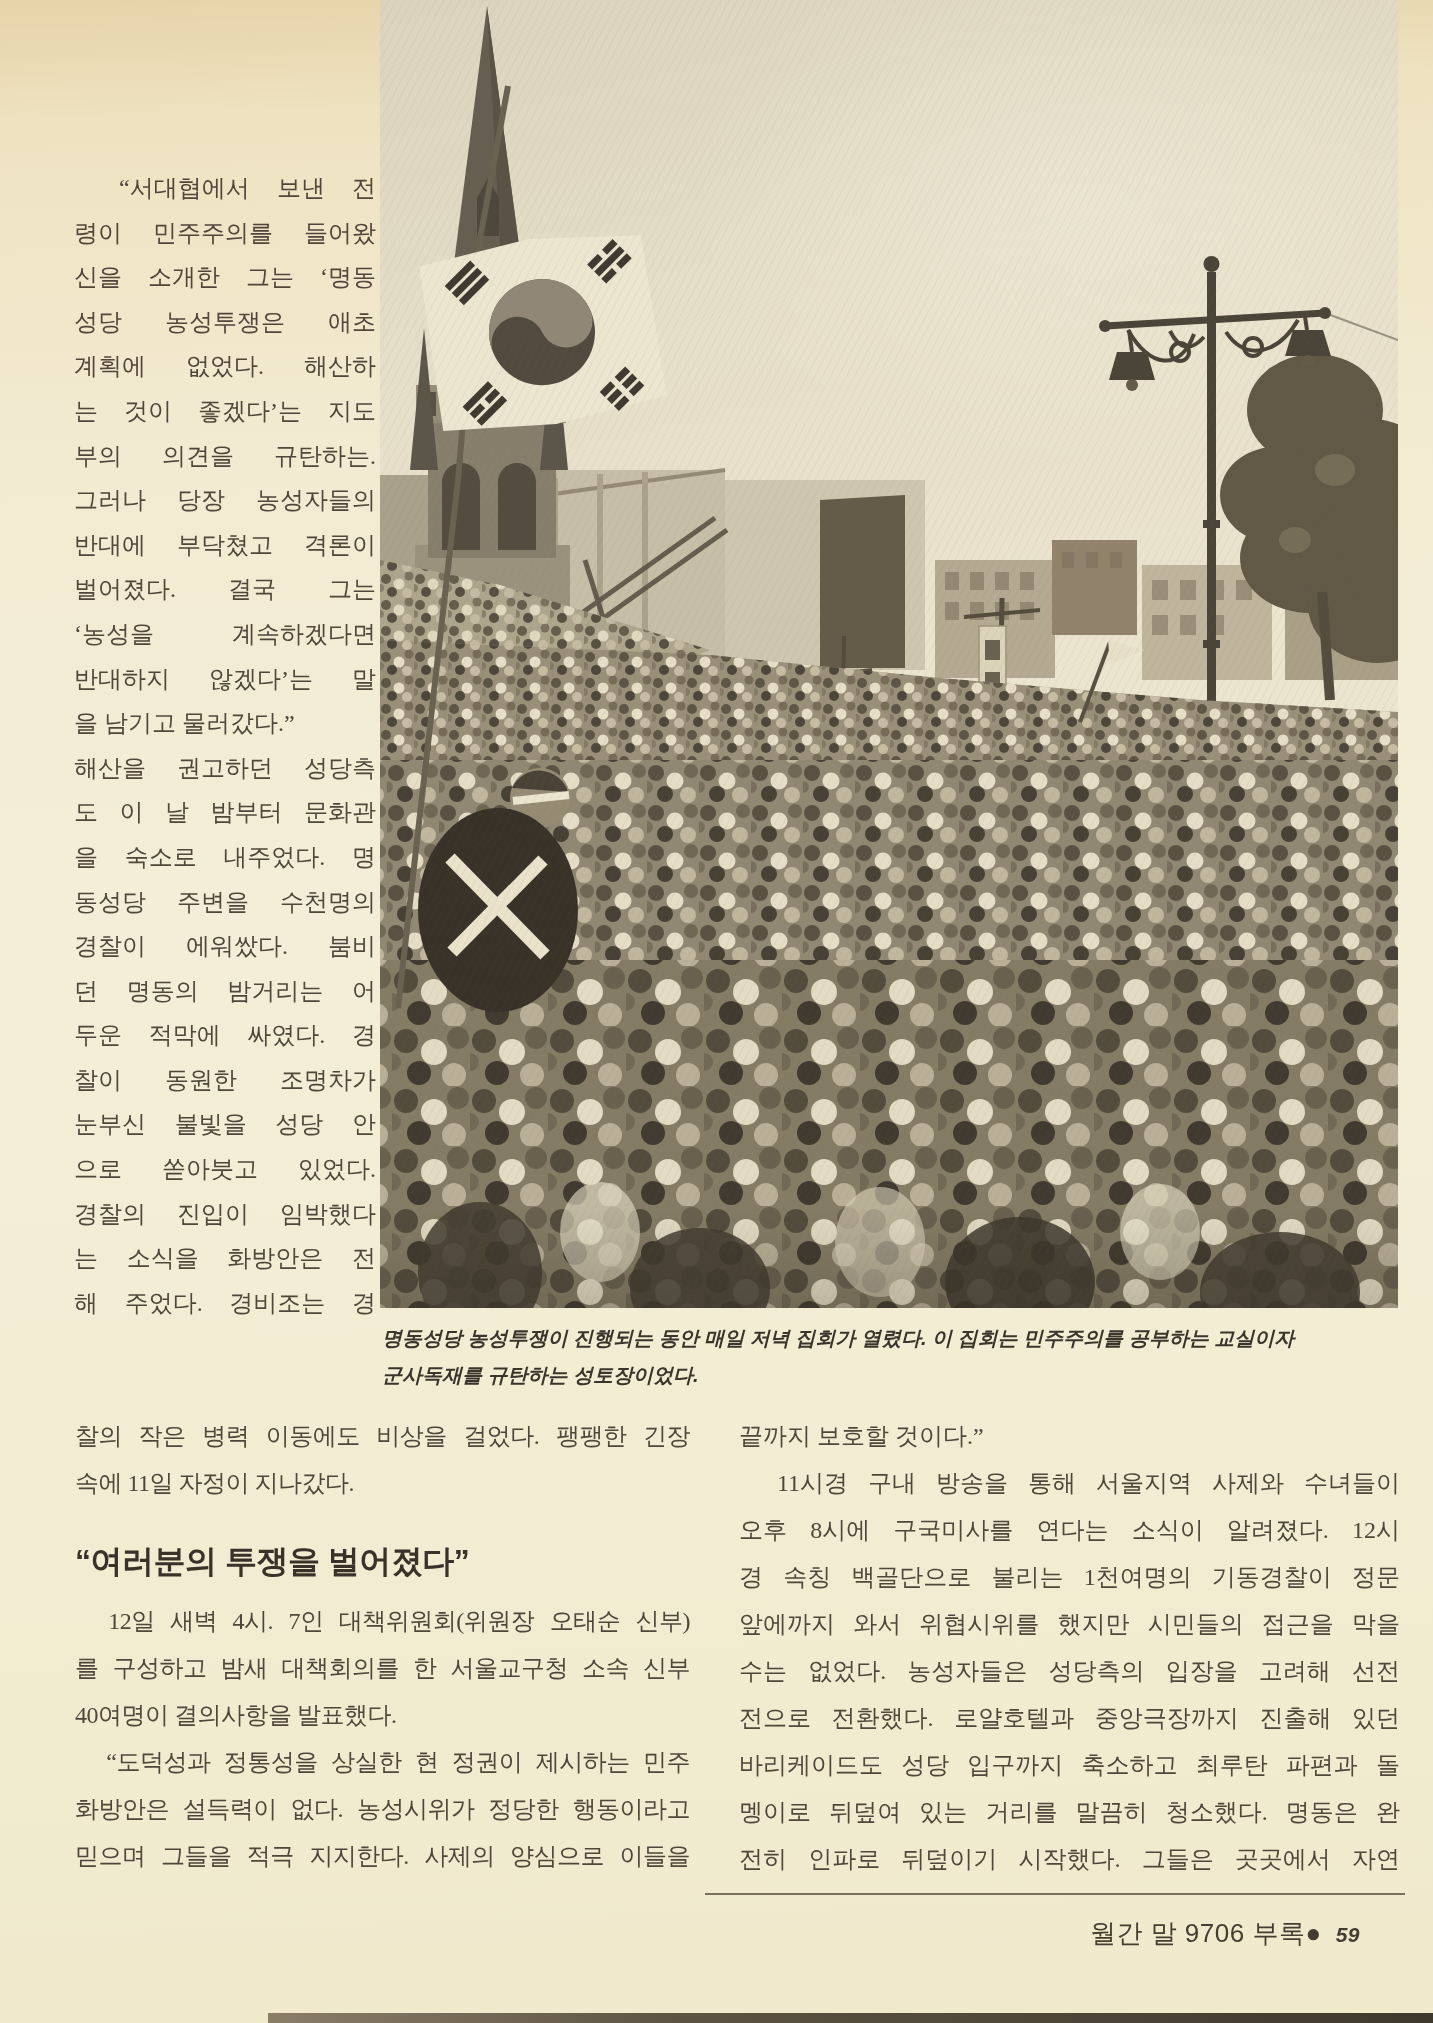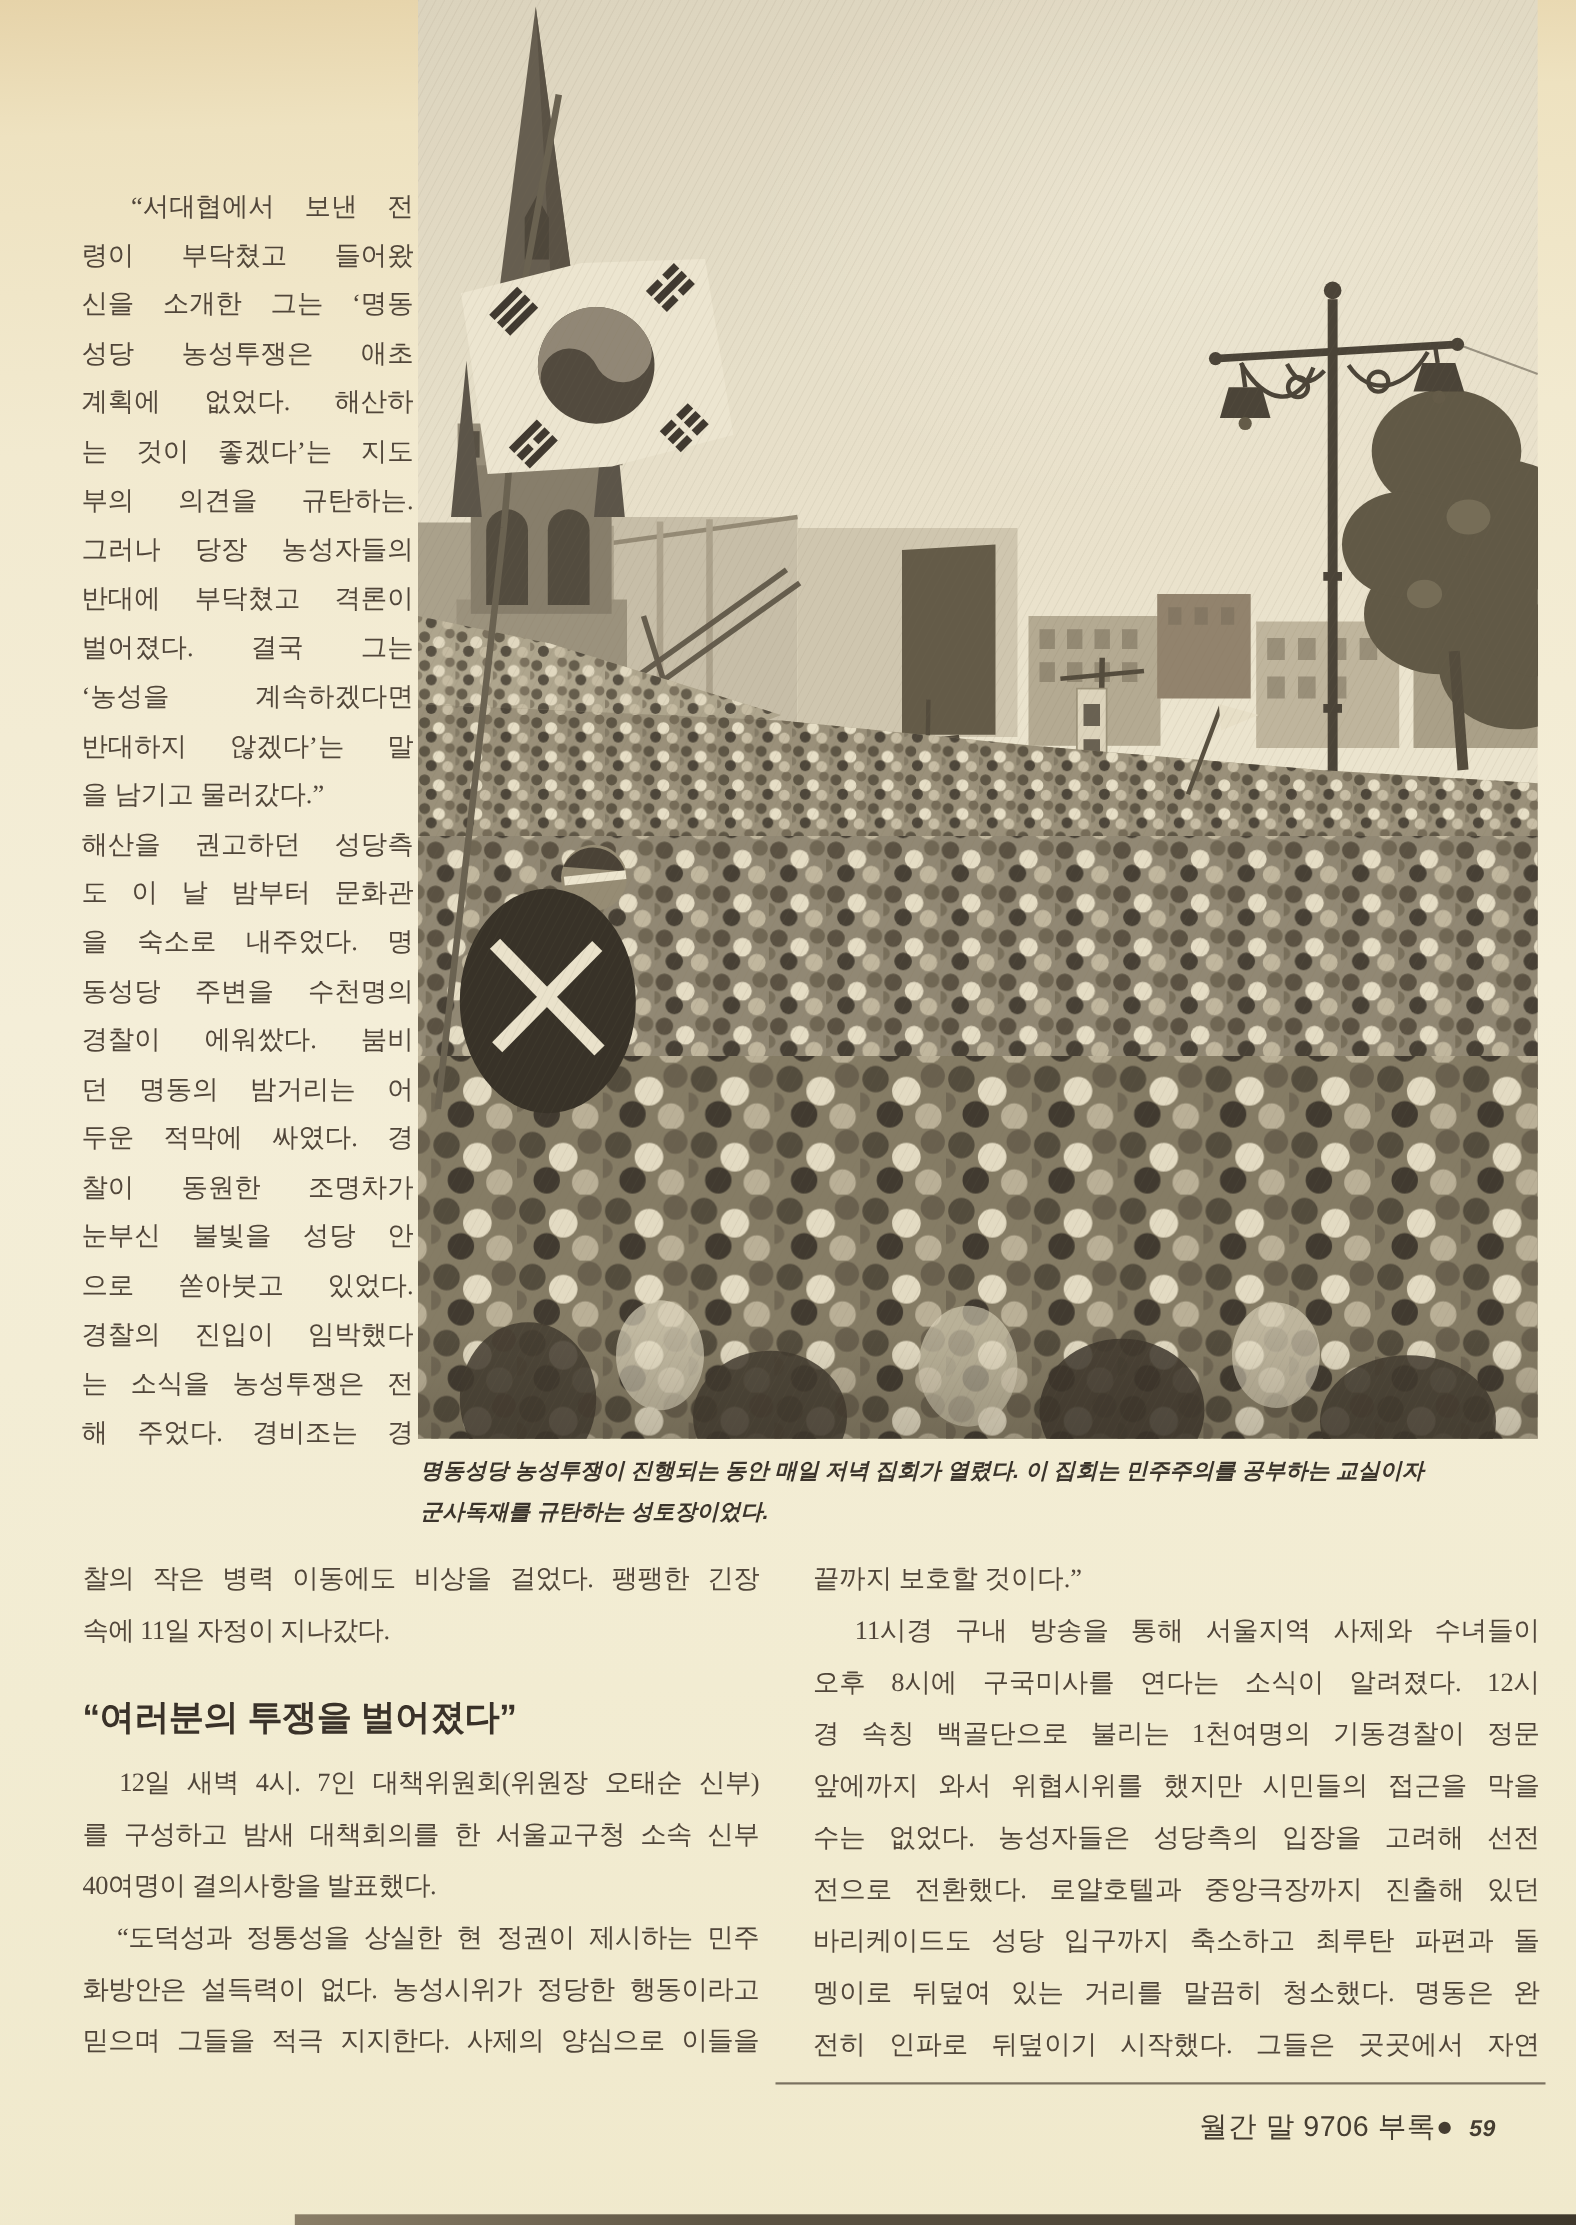--- a/index.html
+++ b/index.html
@@ -293,21 +293,21 @@
       </g>
     </g>
 
     <rect x="0" y="0" width="1018" height="1308" fill="url(#ht)"></rect>
     <rect x="0" y="0" width="1018" height="1308" fill="#d9c79b" opacity="0.10"></rect>
     <rect x="0" y="1208" width="1018" height="100" fill="url(#botg)"></rect>
   </svg>
 
   <div class="col-narrow">
     <div class="ln">　“서대협에서 보낸 전</div>
-    <div class="ln">령이 부닥쳤고 들어왔</div>
+    <div class="ln">령이 민주주의를 들어왔</div>
     <div class="ln">신을 소개한 그는 ‘명동</div>
     <div class="ln">성당 농성투쟁은 애초</div>
     <div class="ln">계획에 없었다. 해산하</div>
     <div class="ln">는 것이 좋겠다’는 지도</div>
     <div class="ln">부의 의견을 규탄하는.</div>
     <div class="ln">그러나 당장 농성자들의</div>
     <div class="ln">반대에 부닥쳤고 격론이</div>
     <div class="ln">벌어졌다. 결국 그는</div>
     <div class="ln">‘농성을 계속하겠다면</div>
     <div class="ln">반대하지 않겠다’는 말</div>
@@ -316,21 +316,21 @@
     <div class="ln">도 이 날 밤부터 문화관</div>
     <div class="ln">을 숙소로 내주었다. 명</div>
     <div class="ln">동성당 주변을 수천명의</div>
     <div class="ln">경찰이 에워쌌다. 붐비</div>
     <div class="ln">던 명동의 밤거리는 어</div>
     <div class="ln">두운 적막에 싸였다. 경</div>
     <div class="ln">찰이 동원한 조명차가</div>
     <div class="ln">눈부신 불빛을 성당 안</div>
     <div class="ln">으로 쏟아붓고 있었다.</div>
     <div class="ln">경찰의 진입이 임박했다</div>
-    <div class="ln">는 소식을 농성투쟁은 전</div>
+    <div class="ln">는 소식을 화방안은 전</div>
     <div class="ln">해 주었다. 경비조는 경</div>
   </div>
 
   <div class="caption">
     <div>명동성당 농성투쟁이 진행되는 동안 매일 저녁 집회가 열렸다. 이 집회는 민주주의를 공부하는 교실이자</div>
     <div>군사독재를 규탄하는 성토장이었다.</div>
   </div>
 
   <div class="col-bl">
     <div class="ln">찰의 작은 병력 이동에도 비상을 걸었다. 팽팽한 긴장</div>

